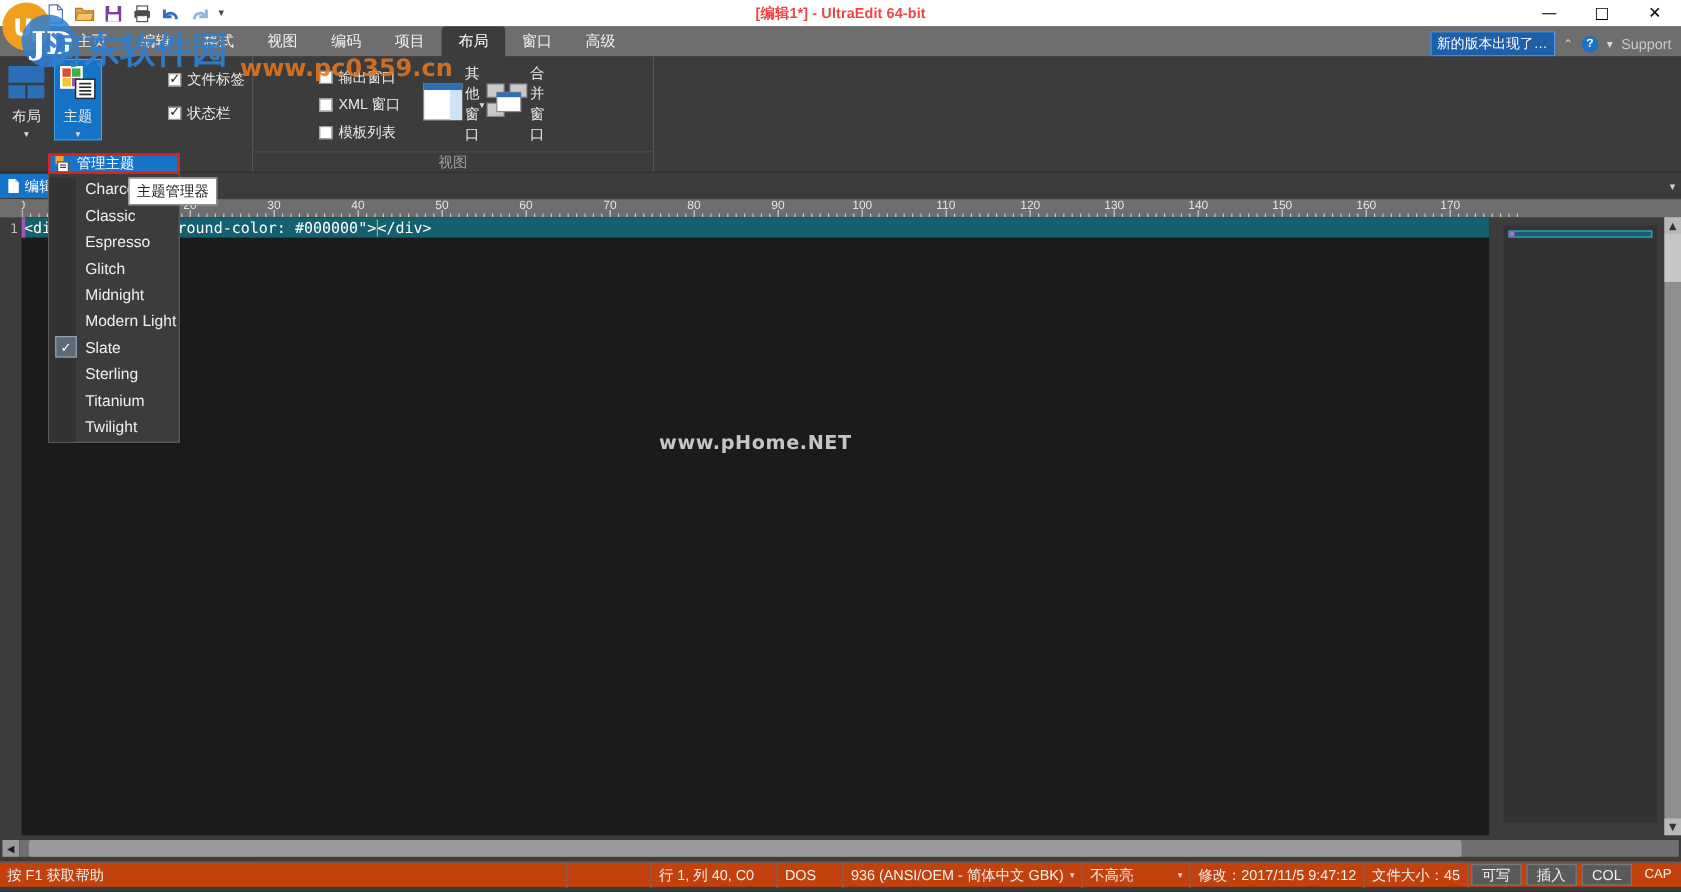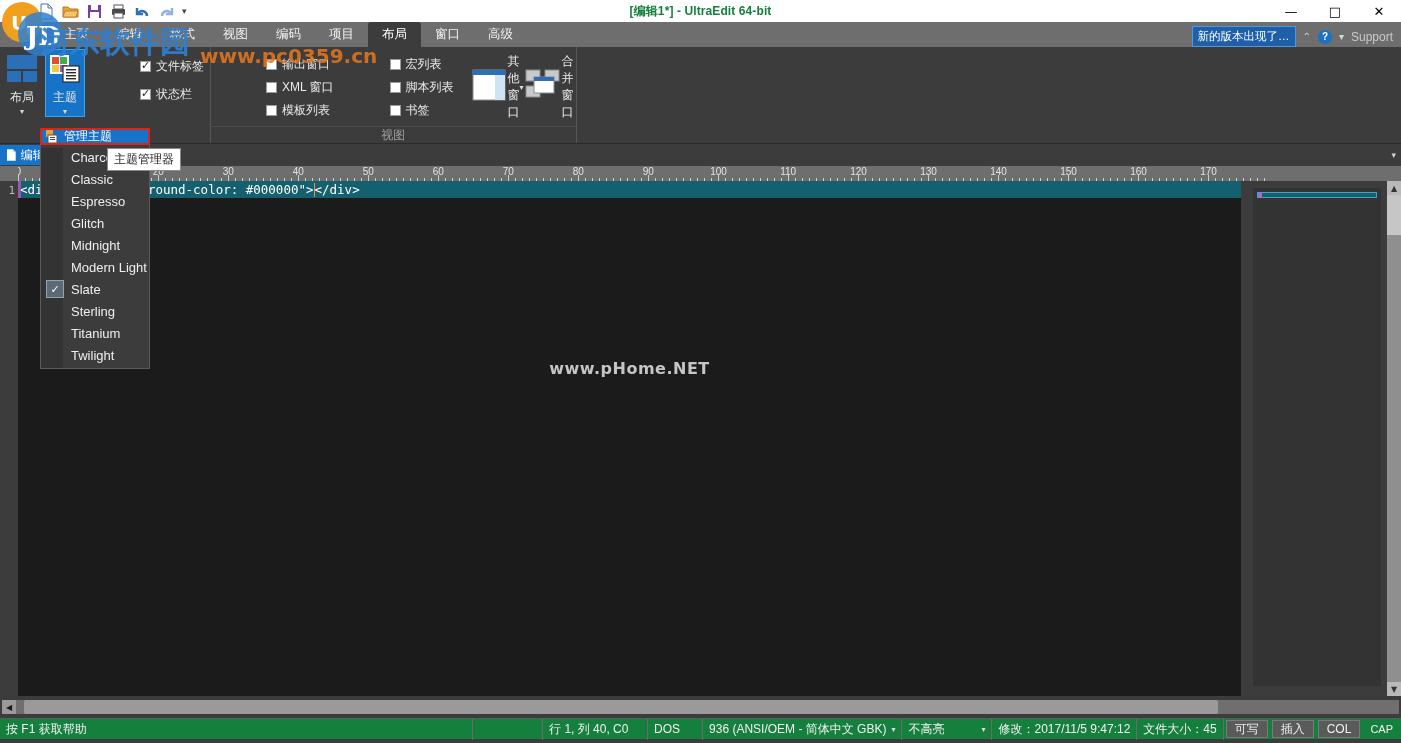--- a/index.html
+++ b/index.html
@@ -15,21 +15,21 @@
 
   
   .titlebar {
     height: 22px; background: #ffffff; color:#000;
     display:flex; align-items:center; position:relative;
   }
   .qat { display:flex; align-items:center; gap:7px; padding-left:38px; }
   .qat-icon { width:17px; height:17px; display:block; }
   .title-text {
     position:absolute; left:0; right:0; text-align:center;
-    font-size:12px; font-weight:bold; color:#15803d; letter-spacing:.1px;
+    font-size:12px; font-weight:bold; color:#ef4444; letter-spacing:.1px;
   }
   .wctl { position:absolute; right:0; top:0; height:22px; display:flex; }
   .wctl div { width:44px; height:22px; display:flex; align-items:center; justify-content:center;
     font-family:"DejaVu Sans", sans-serif; font-size:13px; color:#000; }
 
   
   .ribbon-tabs {
     height: 25px; background:#6e6e6e; display:flex; align-items:flex-end;
     padding-left:50px; position:relative;
   }
@@ -174,21 +174,21 @@
   .hscrollwrap { height:22px; background:#3c3c3c; display:flex; align-items:center; padding:0 2px; }
   .hsar {
     width:14px; height:14px; background:#9a9a9a; display:flex; align-items:center;
     justify-content:center; font-size:8px; color:#1c1c1c; font-family:"DejaVu Sans", sans-serif;
   }
   .hstrack { flex:1; height:14px; background:#6f6f6f; position:relative; }
   .hsthumb { position:absolute; left:8px; top:0; height:14px; width:1194px; background:#9a9a9a; border-radius:2px; }
 
   
   .statusbar {
-    height:21px; background:#15803d; display:flex; align-items:center;
+    height:21px; background:#c2410c; display:flex; align-items:center;
     font-size:12px; color:#f0f0f0; border-top:1px solid #5c5c5c;
   }
   .scell { padding:0 6px; height:21px; display:flex; align-items:center;
     border-right:1px solid #6a6a6a; white-space:nowrap; }
   .scell.flexi { flex:1; border-right:1px solid #6a6a6a; }
   .scell.blank { width:70px; }
   .dropcaret { font-size:8px; color:#dcdcdc; margin-left:5px; }
   .scell.btnish { background:#5a5a5a; border:1px solid #7a7a7a; margin:1px 2px; padding:0 8px; height:18px; }
   .scell.capcell { border-right:none; padding:0 8px; }
 
@@ -321,34 +321,20 @@
               <span class="ckbox"></span>
               <span>输出窗口</span>
             </div>
             <div class="ckrow">
               <span class="ckbox"></span>
               <span>XML 窗口</span>
             </div>
             <div class="ckrow">
               <span class="ckbox"></span>
               <span>模板列表</span>
-            </div>
-          </div>
-          <div class="ckcol">
-            <div class="ckrow">
-              <span class="ckbox"></span>
-              <span>宏列表</span>
-            </div>
-            <div class="ckrow">
-              <span class="ckbox"></span>
-              <span>脚本列表</span>
-            </div>
-            <div class="ckrow">
-              <span class="ckbox"></span>
-              <span>书签</span>
             </div>
           </div>
         </div>
       <div class="winbtns" style="margin-left:10px;">
         <div class="winbtn">
           <span>
             <svg width="38" height="36" viewBox="0 0 38 36">
               <rect x="3" y="2" width="32" height="30" fill="#ffffff" stroke="#8a8a8a" stroke-width="1"></rect>
               <rect x="3" y="2" width="32" height="5" fill="#2b6fb8"></rect>
               <rect x="25" y="7" width="10" height="25" fill="#cfe3f6"></rect>

